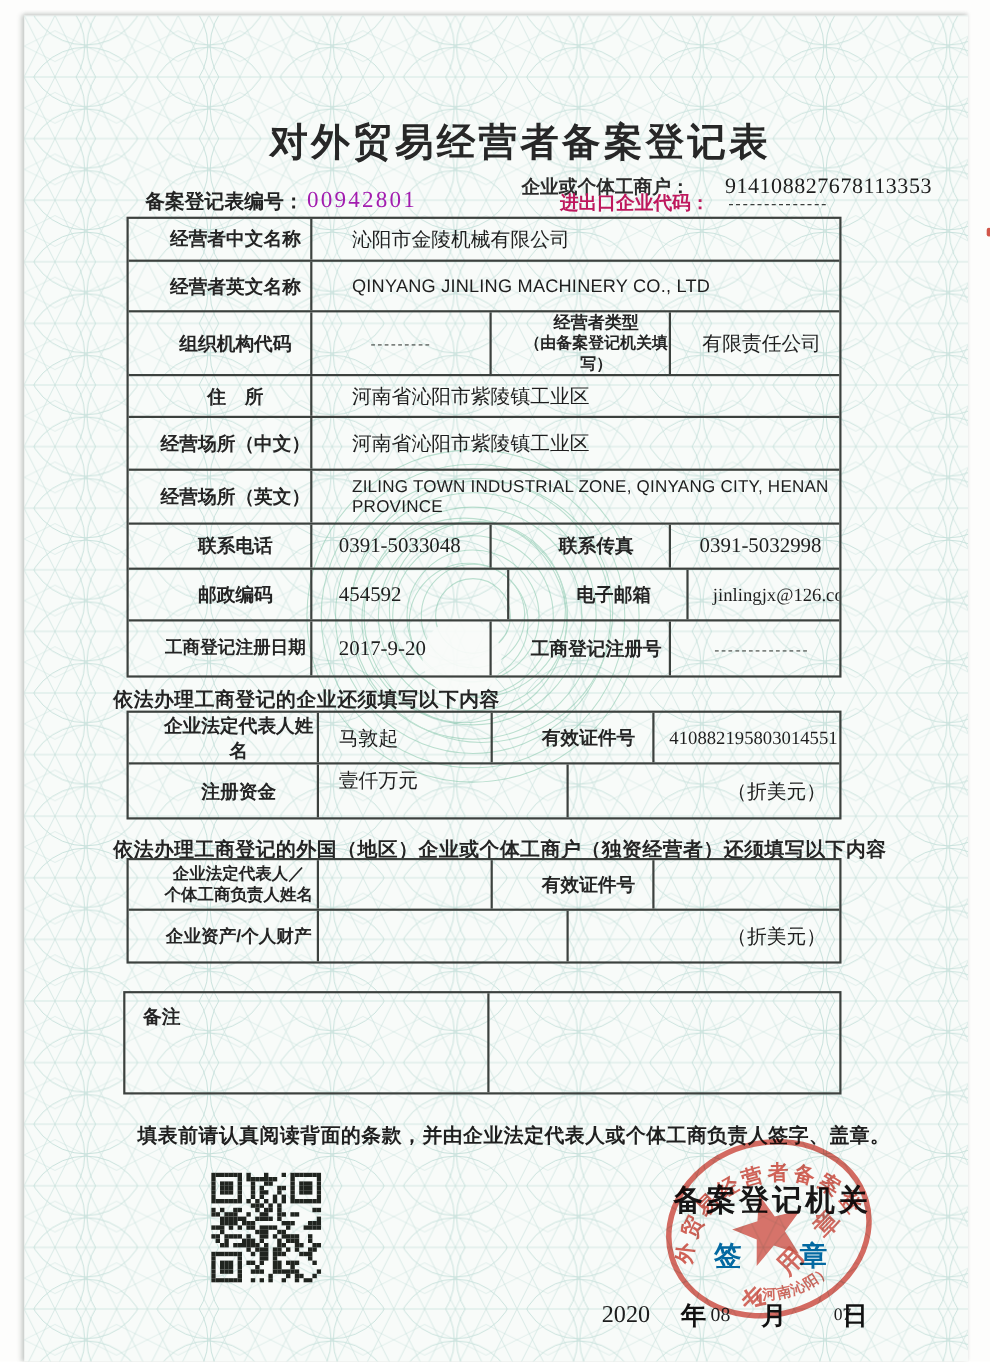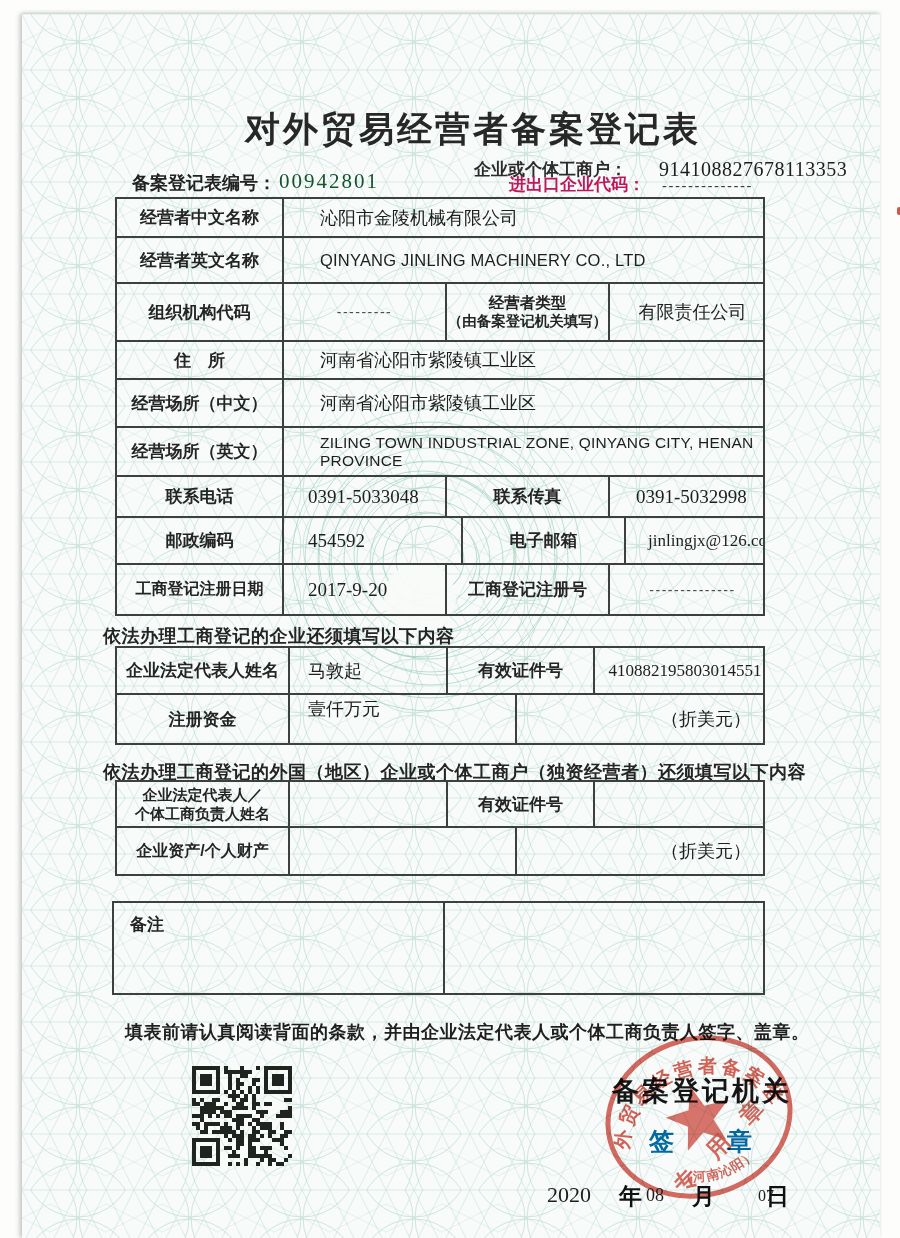--- a/index.html
+++ b/index.html
@@ -8,32 +8,32 @@
   #scan { position:relative; width:900px; height:1238px; background:#fdfdfc; }
   #paper { position:absolute; left:22px; top:14px; width:858px; height:1224px;
            background:#f8fbf9; box-shadow:-3px 0 4px rgba(80,90,85,.25), 0 -2px 3px rgba(80,90,85,.15); }
   #bg { position:absolute; left:0; top:0; }
   .abs { position:absolute; }
 
   .doc-title { left:22px; top:92px; width:858px; text-align:center;
                font-size:35px; font-weight:800; letter-spacing:3px; color:#272727; }
 
   .reg-label { left:110px; top:157px; font-size:18px; font-weight:700; color:#222; }
-  .reg-no    { left:257px; top:155px; font-size:21px; letter-spacing:2px; color:#14532d;
+  .reg-no    { left:257px; top:155px; font-size:21px; letter-spacing:2px; color:#a21caf;
                font-family:"Liberation Serif","DejaVu Serif",serif; }
   .code-l1 { left:452px; top:144px; font-size:17px; font-weight:700; color:#2b2b2b; }
   .code-l2 { left:487px; top:159px; font-size:17px; font-weight:700; color:#be185d; }
   .code-v  { left:637px; top:144px; font-size:20px; letter-spacing:.5px; color:#1d1d1d;
              font-family:"Liberation Serif","DejaVu Serif",serif; }
   .code-d  { left:640px; top:163px; font-size:15px; letter-spacing:1.5px; color:#3a3f3c; }
 
   .t  { position:absolute; border:2px solid #3c413e; }
   .tr { display:flex; border-bottom:2px solid #3c413e; }
   .tr:last-child { border-bottom:none; }
-  .td { border-right:2px solid #3c413e; display:flex; align-items:center; overflow:hidden; }
+  .td { border-right:2px solid #3c413e; display:flex; align-items:center; overflow:hidden;padding-left:29px; }
   .td:last-child { border-right:none;margin-left:12px; }
   .lab { justify-content:center; text-align:center; font-size:17px; font-weight:600; color:#242424; }
   .lab2 { flex-direction:column; justify-content:center; line-height:19px; font-size:15px; }
   .val { padding-left:24px; color:#1e1e1e; }
   .cn  { font-family:"Liberation Serif","DejaVu Serif",serif; font-size:18px; }
   .en  { font-size:15.5px; letter-spacing:.2px; }
   .num { font-family:"Liberation Serif","DejaVu Serif",serif; font-size:19px; }
   .dash{ justify-content:center; padding-left:0; font-size:14px; letter-spacing:1.5px; color:#4a504c; }
   .ctr { justify-content:center; padding-left:0; text-align:center; }
   .rgt { justify-content:flex-end; padding-right:12px; }

